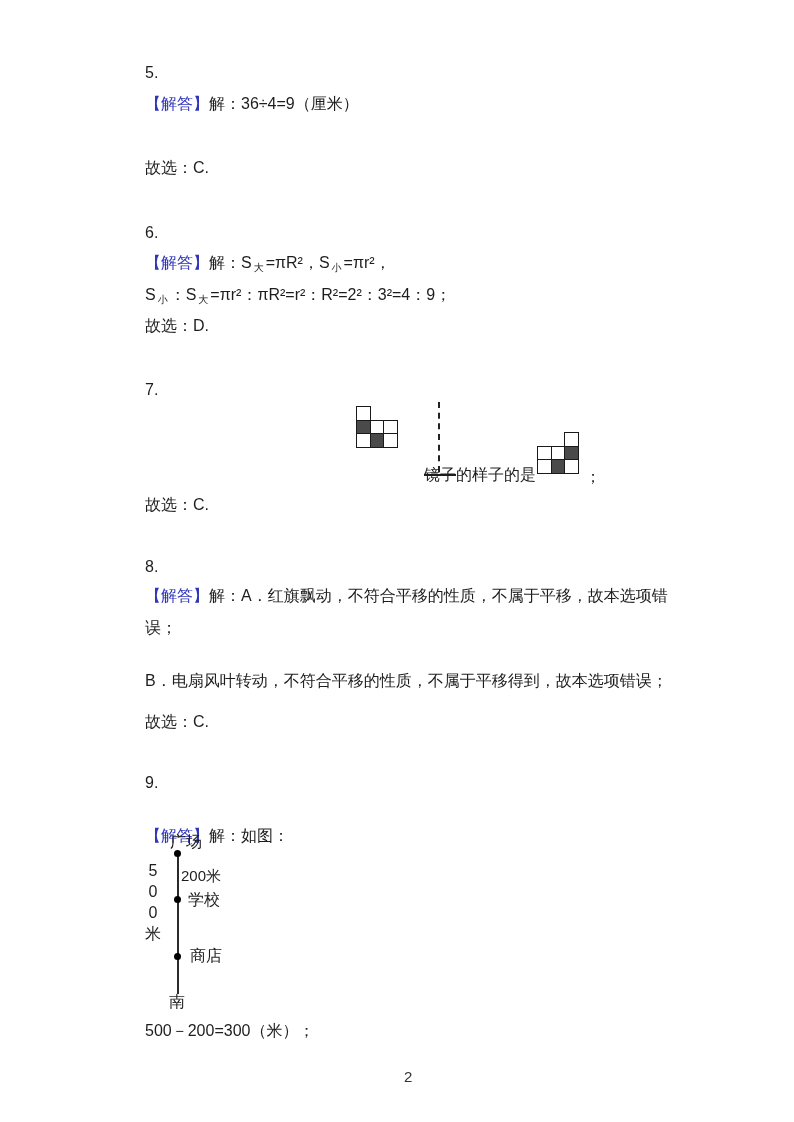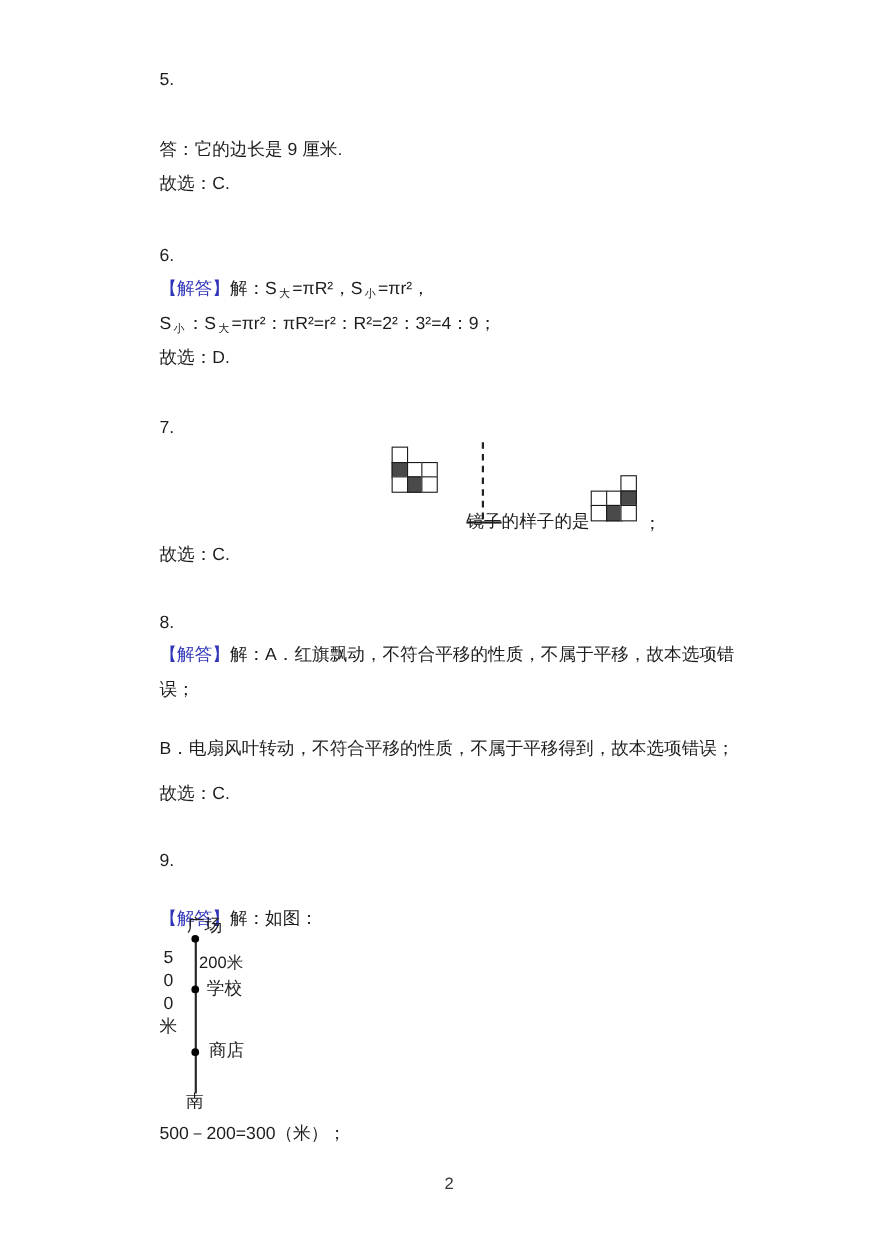--- a/index.html
+++ b/index.html
@@ -52,21 +52,21 @@
   .v-label { white-space: pre-line; line-height: 21px; text-align: center; width: 18px; }
   .small-label { font-size: 15px; }
   .page-num { font-size: 15px; color: #333; }
 </style>
 </head>
 <body>
 
 <div class="page">
 
   <div class="abs" style="top:62px">5.</div>
-  <div class="abs" style="top:126px">答：它的边长是 9 厘米.</div>
+  <div class="abs" style="top:93px"><span class="tag" style="color: rgb(47, 53, 184);">【解答】</span><span>解：36÷4=9（厘米）</span></div>
   <div class="abs" style="top:157px">故选：C.</div>
 
   <div class="abs" style="top:222px">6.</div>
   <div class="abs" style="top:252px"><span class="tag" style="color: rgb(47, 53, 184);">【解答】</span><span>解：S</span><span class="subchar">大</span><span>=πR²，S</span><span class="subchar">小</span><span>=πr²，</span></div>
   <div class="abs" style="top:284px"><span>S</span><span class="subchar">小</span><span>：S</span><span class="subchar">大</span><span>=πr²：πR²=r²：R²=2²：3²=4：9；</span></div>
   <div class="abs" style="top:315px">故选：D.</div>
 
   <div class="abs" style="top:379px">7.</div>
   <div class="grid" style="left:356px; top:406px; width:45px; height:45px">
       <div class="cell" style="left: 0px; top: 0px;"></div>

